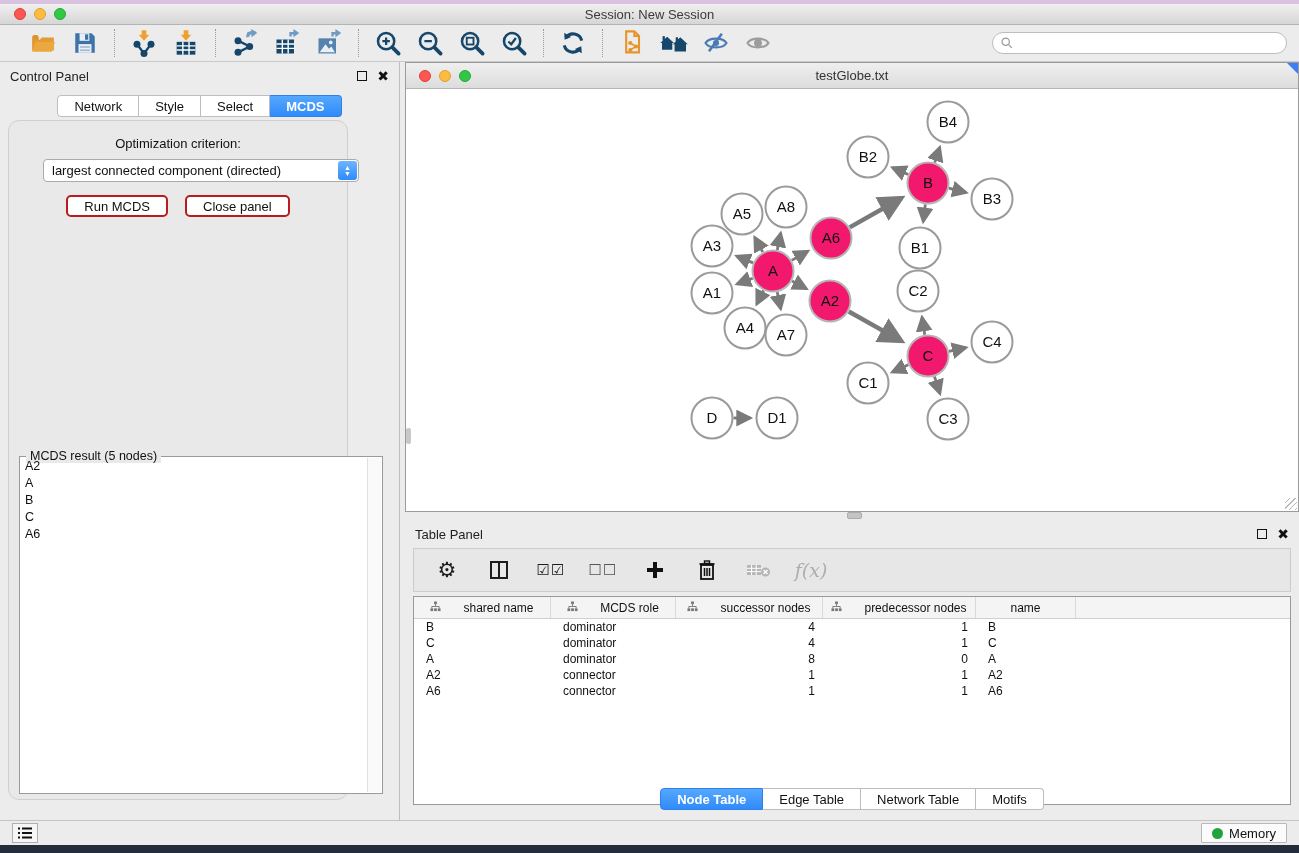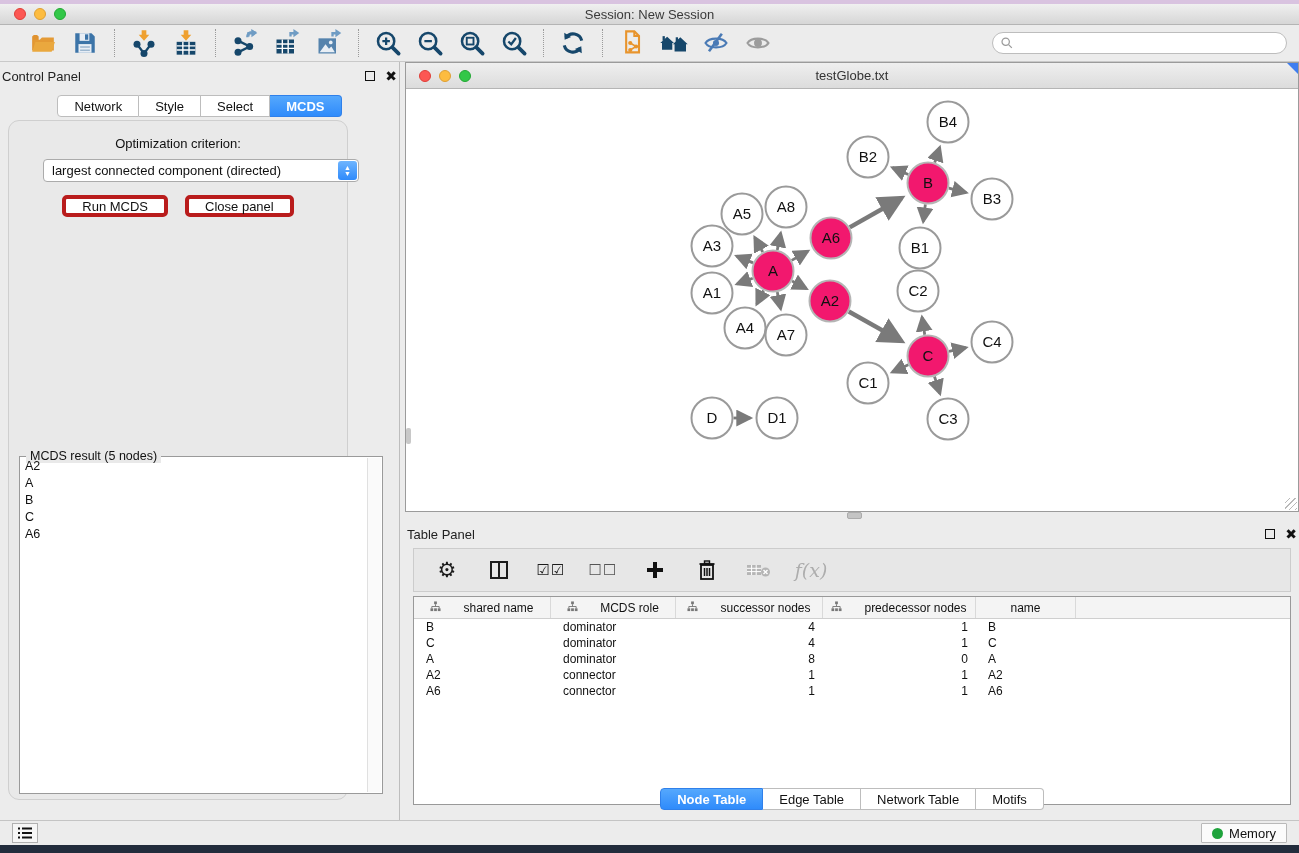--- a/index.html
+++ b/index.html
@@ -26,21 +26,21 @@
   .tb-group { display:flex; align-items:center; gap:8px; padding:0 12px; }
   .tb-sep { width:1px; height:28px; border-left:1px dotted #9a9a9a; }
   .tb-btn { width:34px; height:30px; display:flex; align-items:center; justify-content:center; cursor:pointer; }
   .search-wrap { margin-left:auto; margin-right:12px; }
   .search-box { width:295px; height:22px; border:1px solid #bdbdbd; border-radius:12px; background:#fff;
     display:flex; align-items:center; padding-left:7px; gap:4px; }
   .search-box input { border:none; outline:none; flex:1; font-size:12px; background:transparent; height:18px; }
 
   
   .control-panel { left:0; top:62px; width:400px; height:758px; background:#ececec; border-right:1px solid #bdbdbd; }
-  .panel-header { height:28px; display:flex; align-items:center; padding:0 2px; }
+  .panel-header { height:28px; display:flex; align-items:center; padding:0 10px; }
   .panel-header .ph-title { font-size:13px; color:#222; }
   .ph-icons { margin-left:auto; display:flex; gap:10px; align-items:center; }
   .ph-float { width:10px; height:10px; border:1.5px solid #111; display:inline-block; cursor:pointer; }
   .ph-close { font-size:14px; font-weight:bold; color:#111; line-height:10px; cursor:pointer; }
 
   .cp-tabs { position:absolute; left:0; top:33px; width:100%; display:flex; justify-content:center;align-items:center; }
   .tab-seg { display:flex; }
   .tab-btn { height:22px; padding:0 16px; background:#fff; border:1px solid #bdbdbd; border-left:none;
     font-size:13px; color:#111; display:flex; align-items:center; cursor:pointer; }
   .tab-btn:first-child { border-left:1px solid #bdbdbd; border-radius:4px 0 0 4px; }
@@ -50,21 +50,21 @@
   .cp-content { position:absolute; left:8px; top:58px; width:340px; height:680px;
     background:#e9e9e9; border:1px solid #cfcfcf; border-radius:11px; }
   .opt-label { position:absolute; left:0; top:15px; width:100%; text-align:center; font-size:13px; color:#111; }
   .cp-dropdown { position:absolute; left:34px; top:38px; width:316px; height:23px; background:#fff;
     border:1px solid #ababab; border-radius:4px; display:flex; align-items:center; cursor:pointer; }
   .cp-dropdown .dd-text { flex:1; font-size:13px; padding-left:8px; color:#111; white-space:nowrap; overflow:hidden; }
   .dd-stepper { width:19px; height:19px; margin-right:1px; border-radius:3px;
     background:linear-gradient(#6fb5fe,#2e8afb); display:flex; flex-direction:column; align-items:center; justify-content:center; }
   .dd-stepper span { color:#fff; font-size:7px; line-height:6px; }
   .cp-buttons { position:absolute; left:0; top:74px; width:100%; display:flex; justify-content:center; gap:17px; }
-  .mac-btn { height:22px; padding:0 16px; background:#fff; border:4px solid #b91c1c; border-radius:5px;
+  .mac-btn { height:22px; padding:0 16px; background:#fff; border:2px solid #b91c1c; border-radius:5px;
     font-size:13px; color:#111; display:flex; align-items:center; cursor:pointer; }
 
   .result-box { position:absolute; left:10px; top:335px; width:364px; height:338px;
     border:1px solid #9a9a9a; background:#fff; }
   .result-legend { position:absolute; left:6px; top:-8px; background:#e9e9e9; padding:0 4px; font-size:12.5px; color:#111; }
   .result-list { position:absolute; left:1px; top:1px; right:15px; bottom:1px; overflow:hidden; }
   .result-item { font-size:12.5px; color:#111; padding:1px 0 1px 4px; line-height:15px; }
   .result-scroll { position:absolute; top:1px; right:1px; bottom:1px; width:14px; background:#fafafa; border-left:1px solid #e0e0e0; }
 
   

